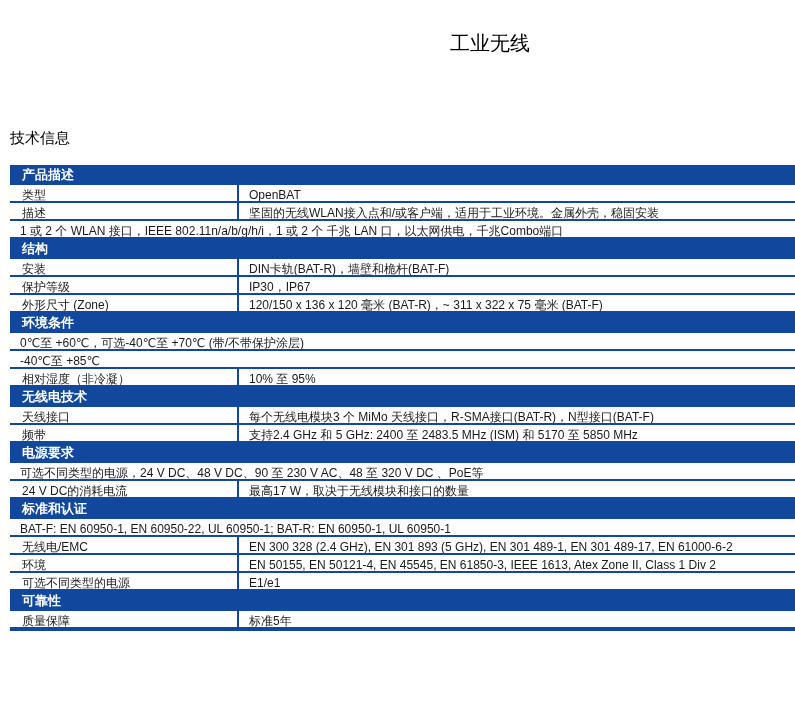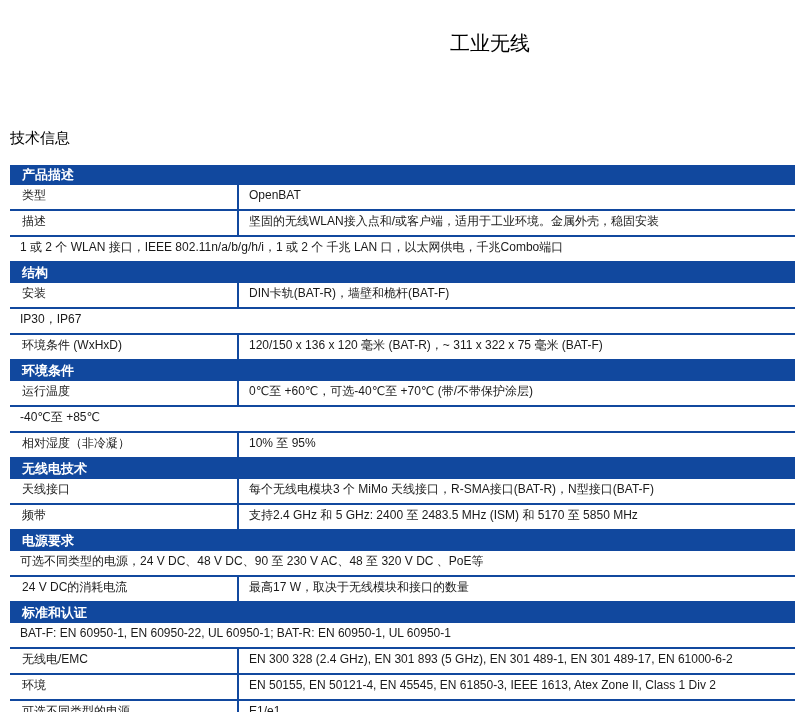--- a/index.html
+++ b/index.html
@@ -52,21 +52,21 @@
   .spec-row {
     display: flex;
     border-bottom: 2px solid var(--accent, #11489E);
     background: #ffffff;
   }
   .spec-row:last-child {
     border-bottom: none;
   }
   .cell {
     font-size: 12px;
-    height: 24px;
+    height: 16px;
     line-height: 20px;
     white-space: nowrap;
     overflow: hidden;
   }
   .cell.label {
     width: 215px;
     flex: 0 0 215px;
     padding-left: 12px;
     border-right: 2px solid var(--accent, #11489E);
   }
@@ -95,29 +95,29 @@
       </div>
       <div class="spec-row">
         <div class="cell value">1 或 2 个 WLAN 接口，IEEE 802.11n/a/b/g/h/i，1 或 2 个 千兆 LAN 口，以太网供电，千兆Combo端口</div>
       </div>
       <div class="section-header">结构</div>
       <div class="spec-row">
         <div class="cell label">安装</div>
         <div class="cell value">DIN卡轨(BAT-R)，墙壁和桅杆(BAT-F)</div>
       </div>
       <div class="spec-row">
+        <div class="cell label">保护等级</div>
         <div class="cell value">IP30，IP67</div>
       </div>
       <div class="spec-row">
-        <div class="cell label">环境条件 (WxHxD)</div>
+        <div class="cell label">外形尺寸 (Zone)</div>
         <div class="cell value">120/150 x 136 x 120 毫米 (BAT-R)，~ 311 x 322 x 75 毫米 (BAT-F)</div>
       </div>
       <div class="section-header">环境条件</div>
       <div class="spec-row">
-        <div class="cell label">运行温度</div>
         <div class="cell value">0℃至 +60℃，可选-40℃至 +70℃ (带/不带保护涂层)</div>
       </div>
       <div class="spec-row">
         <div class="cell value">-40℃至 +85℃</div>
       </div>
       <div class="spec-row">
         <div class="cell label">相对湿度（非冷凝）</div>
         <div class="cell value">10% 至 95%</div>
       </div>
       <div class="section-header">无线电技术</div>

